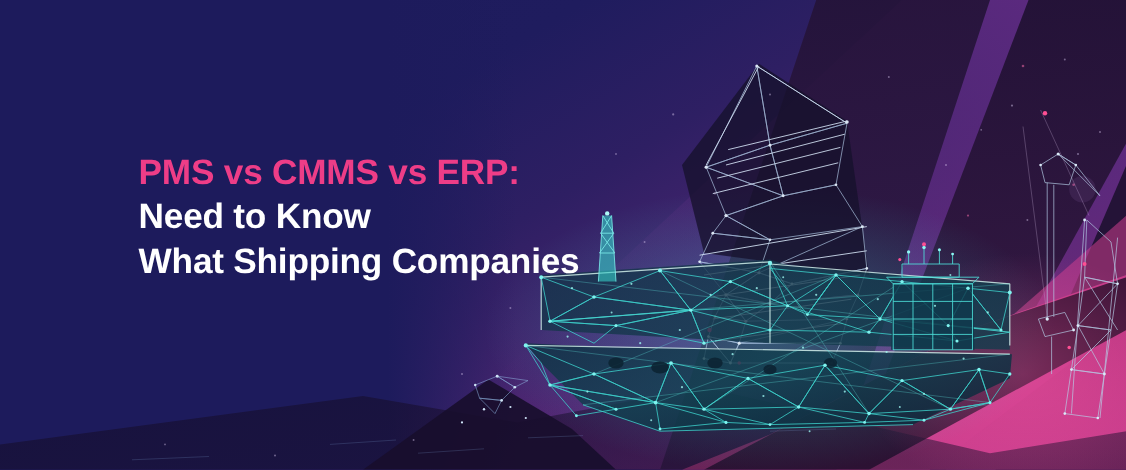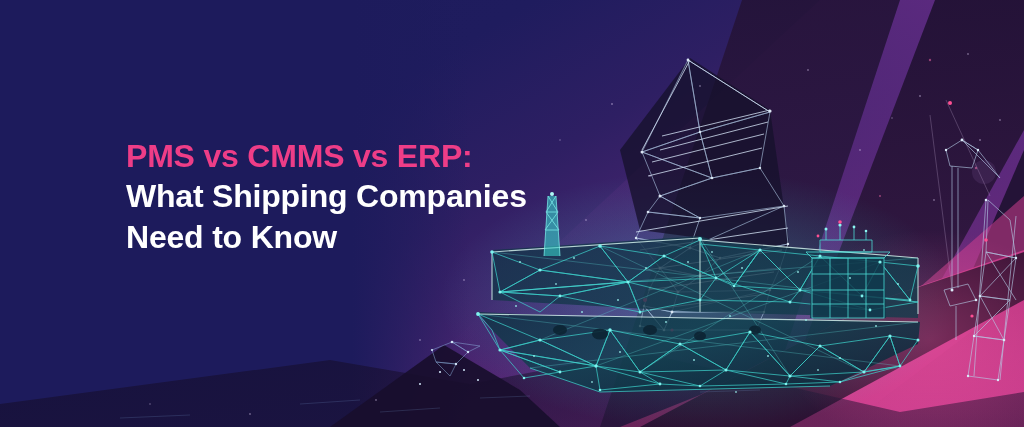--- a/index.html
+++ b/index.html
@@ -492,17 +492,17 @@
     <g fill="#ff6fae" opacity="0.5">
       <circle cx="930" cy="60" r="1.2"></circle>
         <circle cx="976" cy="168" r="1.2"></circle>
       <circle cx="880" cy="196" r="1"></circle>
     </g>
     <circle cx="984" cy="172" r="12" fill="#b07ad0" opacity="0.12"></circle>
   </svg>
 
   <div id="headline">
     <span class="tline accent">PMS vs CMMS vs ERP:</span>
+    <span class="tline plain">Need to Know</span>
     <span class="tline plain">What Shipping Companies</span>
-    <span class="tline plain">Need to Know</span>
   </div>
 
 </div>
 
 </body></html>

